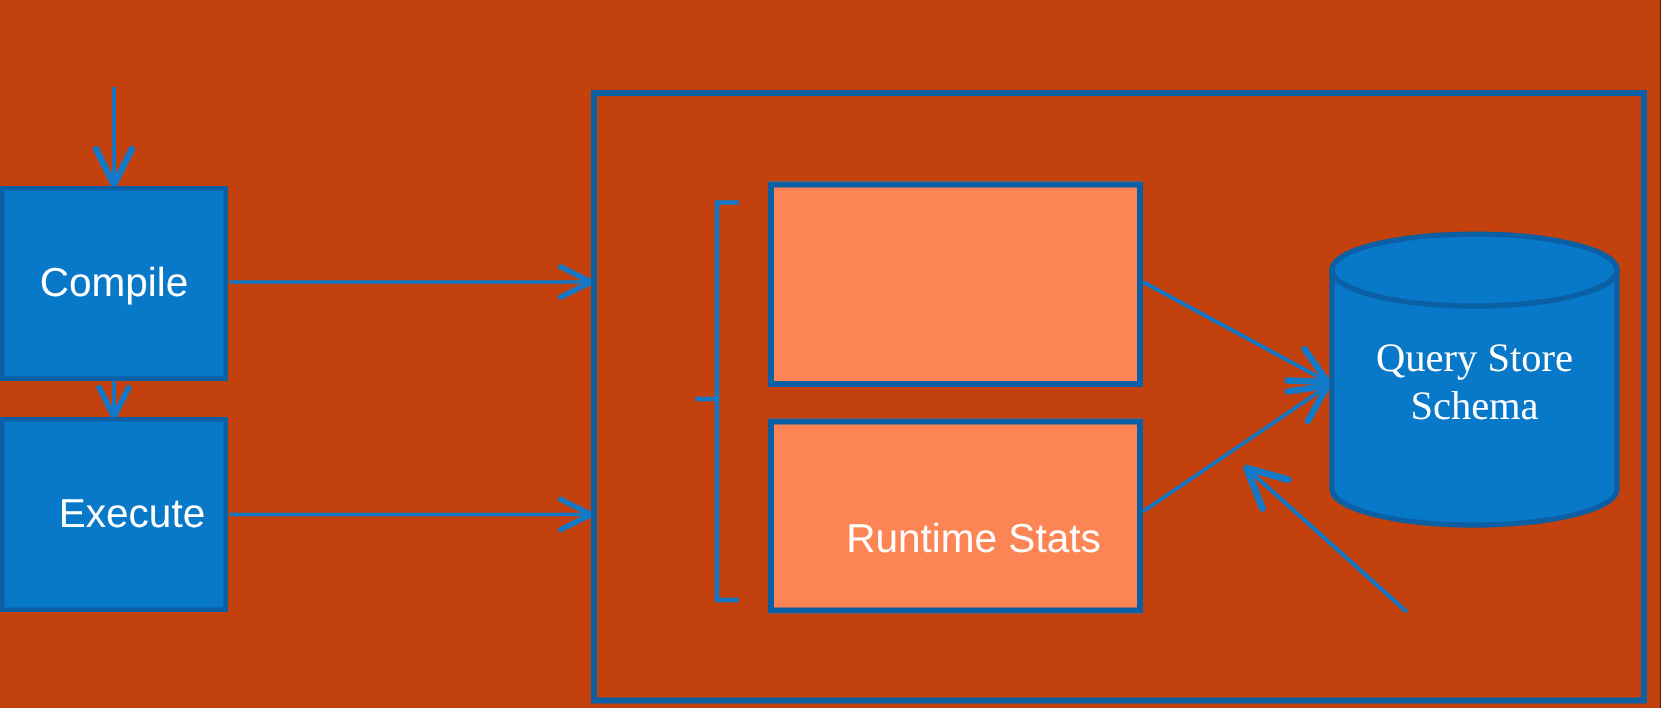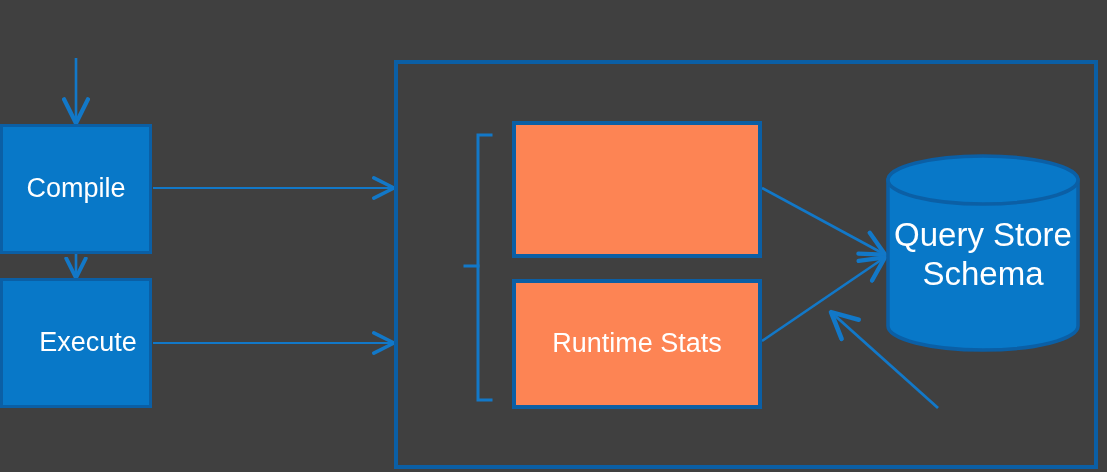--- a/index.html
+++ b/index.html
@@ -4,21 +4,21 @@
 <style>
   html, body {
     margin: 0;
     padding: 0;
     background: #000000;
   }
   #canvas {
     position: relative;
     width: 1107px;
     height: 472px;
-    background: #404040;
+    background: #c2410c;
     overflow: hidden;
     font-family: "Liberation Sans", sans-serif;
   }
   .svg-layer {
     position: absolute;
     left: 0;
     top: 0;
     width: 1107px;
     height: 472px;
   }
@@ -50,25 +50,25 @@
   
   .store-box {
     position: absolute;
     background: #FD8454;
     border: 4px solid #0B5FA5;
     box-sizing: border-box;
   }
   #box-plan-store    { left: 512px; top: 121px; width: 250px; height: 137px; }
   #box-runtime-stats { left: 512px; top: 279px; width: 250px; height: 130px; }
   #label-plan-store    { left: 512px; top: 121px; width: 250px; height: 137px; font-size: 27px; }
-  #label-runtime-stats { left: 512px; top: 279px; width: 250px; height: 130px; font-size: 27px; }
+  #label-runtime-stats { left: 512px; top: 295px; width: 250px; height: 130px; font-size: 27px; padding-left: 12px; }
 
   
   #label-cylinder {
-    left: 888px; top: 185px; width: 190px; height: 140px; font-size: 33px;
+    left: 888px; top: 185px; width: 190px; height: 140px; font-size: 27px; font-family: Liberation Serif, serif;
   }
 
   
   #outer-container {
     position: absolute;
     left: 394px;
     top: 60px;
     width: 704px;
     height: 409px;
     border: 4px solid #0B5FA5;

